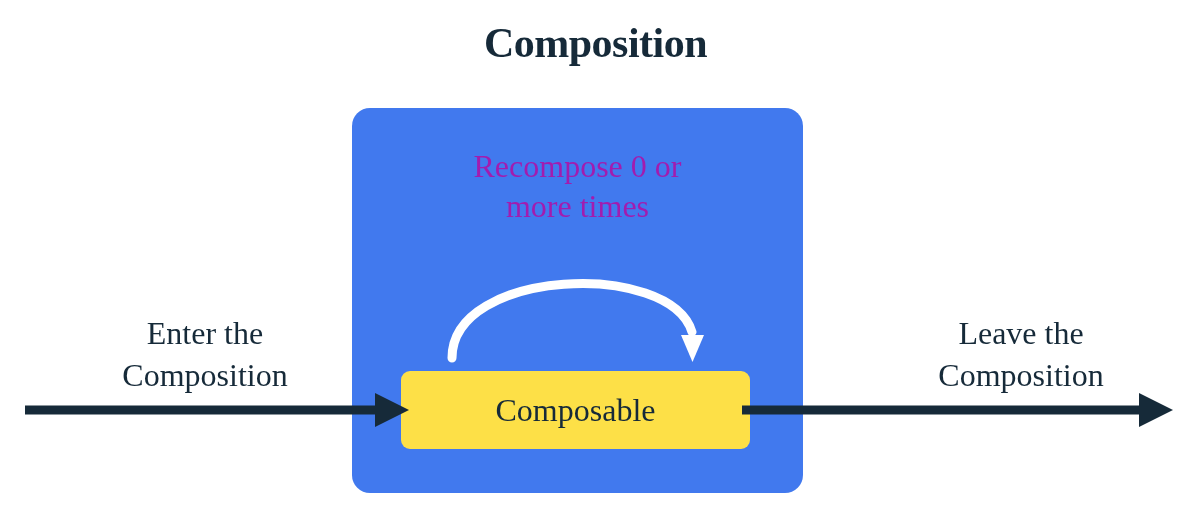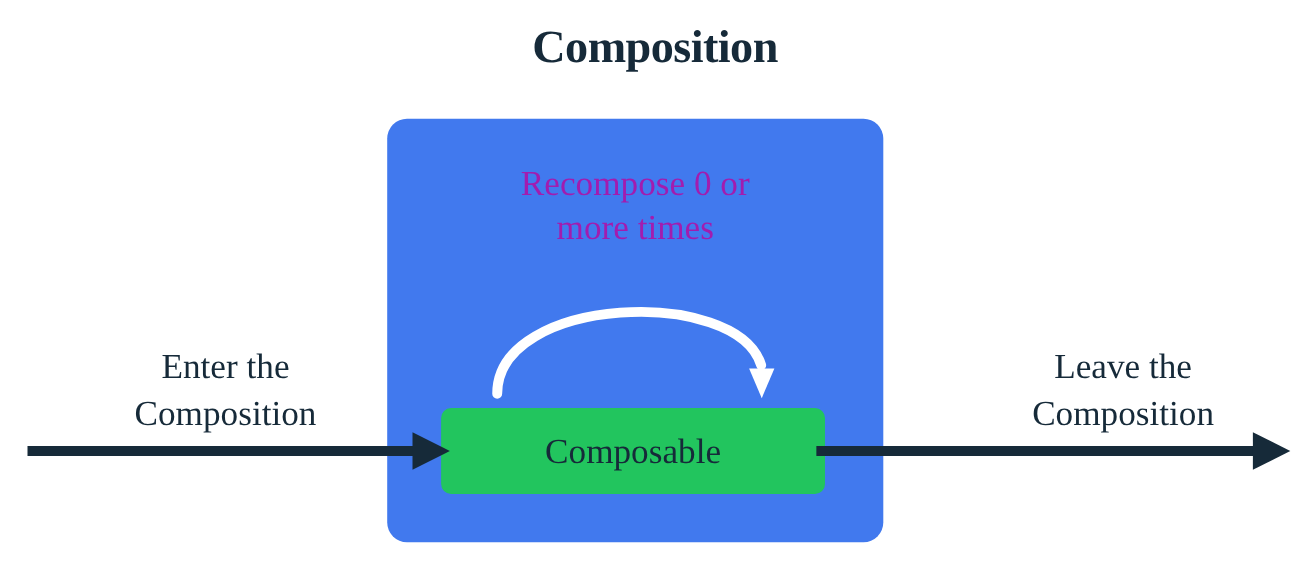--- a/index.html
+++ b/index.html
@@ -66,21 +66,21 @@
     height: 130px;
   }
 
   
   #composable-node {
     position: absolute;
     left: 401px;
     top: 371px;
     width: 349px;
     height: 78px;
-    background: #22c55e;
+    background: #fde047;
     border-radius: 9px;
     display: flex;
     align-items: center;
     justify-content: center;
   }
   #composable-label {
     font-size: 32px;
     color: #162a39;
     line-height: 1;
   }

